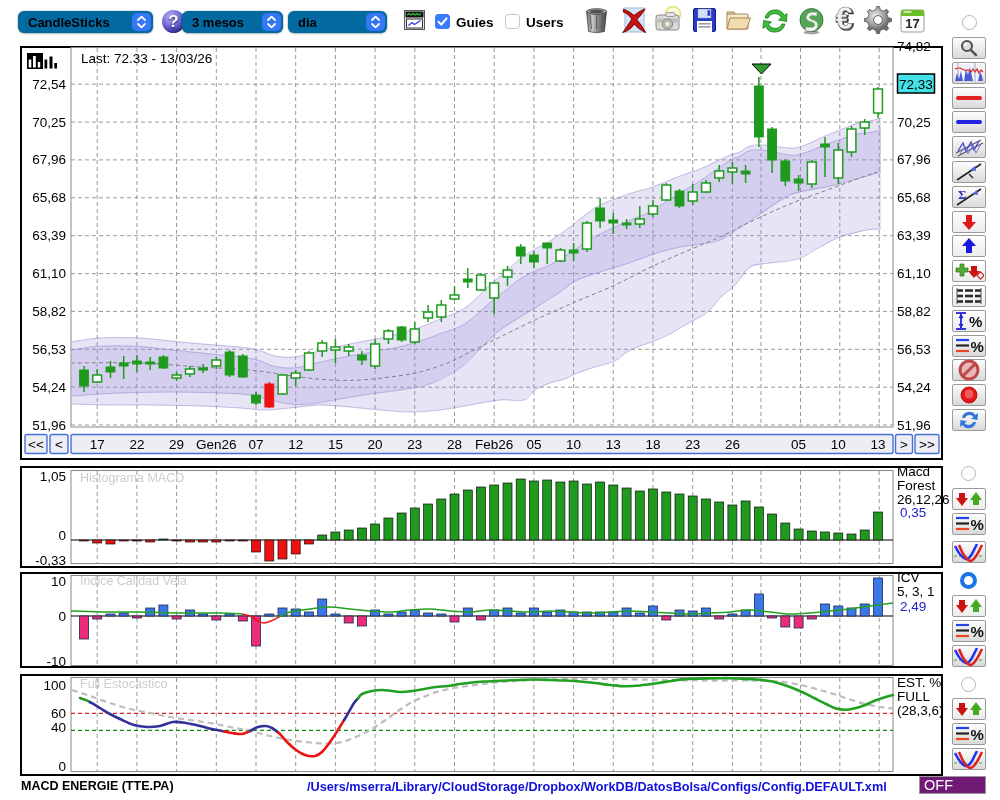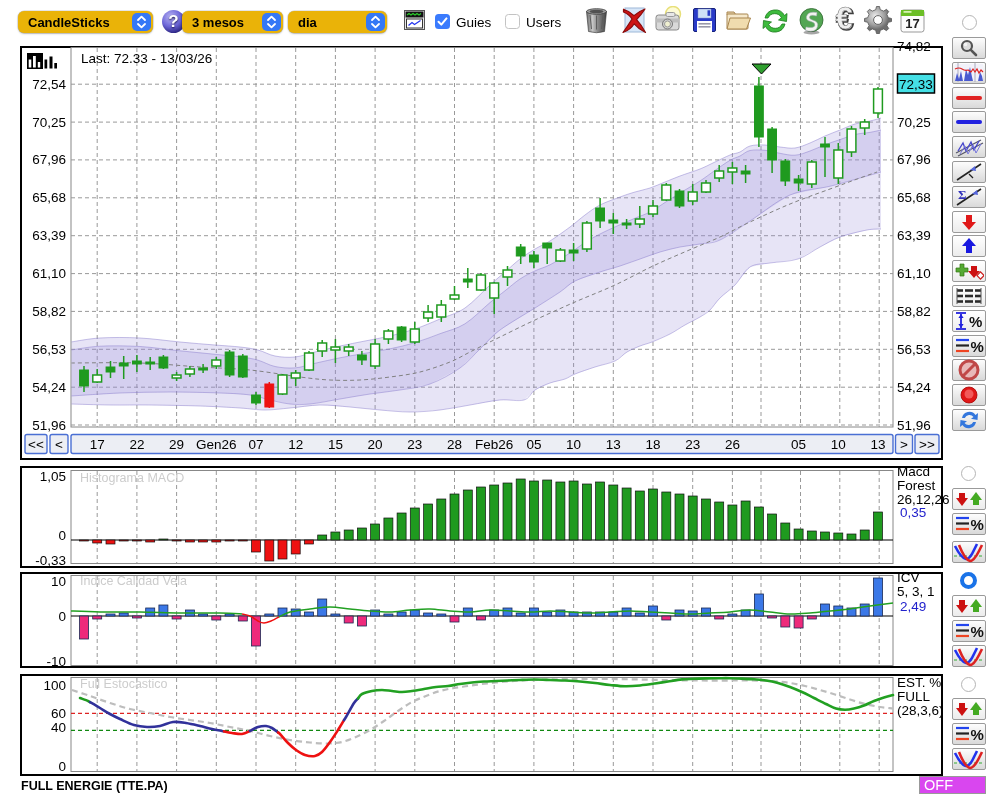--- a/index.html
+++ b/index.html
@@ -1,22 +1,22 @@
 <!DOCTYPE html>
 <html><head>
 <meta charset="utf-8">
 <style>
 * { margin:0; padding:0; box-sizing:border-box; }
 html,body { width:1000px; height:800px; background:#fff; font-family:"Liberation Sans", sans-serif; overflow:hidden; }
 #page { position:absolute; top:0; left:0; width:1000px; height:800px; }
 .abs { position:absolute; }
-.popup { position:absolute; height:22px; background:#eab308; border-radius:6px; box-shadow:0 0 0 0.5px rgba(0,0,0,0.18), 0 1px 2px rgba(0,0,0,0.22); font-size:13px; font-weight:700; color:#000; display:flex; align-items:center; padding-left:10px; }
+.popup { position:absolute; height:22px; background:#0369a1; border-radius:6px; box-shadow:0 0 0 0.5px rgba(0,0,0,0.18), 0 1px 2px rgba(0,0,0,0.22); font-size:13px; font-weight:700; color:#000; display:flex; align-items:center; padding-left:10px; }
 .stepper { position:absolute; right:2px; top:2px; width:19px; height:18px; background:#3478f6; border-radius:5px; display:flex; align-items:center; justify-content:center; flex-direction:column; }
 .cb { position:absolute; width:15px; height:15px; border-radius:3.5px; }
-.cblab { position:absolute; font-size:13.5px; font-weight:400; color:#000; }
+.cblab { position:absolute; font-size:13.5px; font-weight:700; color:#000; }
 .sbtn { position:absolute; left:952px; width:34px; height:22px; background:linear-gradient(#fdfdfd,#d9d9d9); border:1px solid #9a9a9a; border-radius:2px; display:flex; align-items:center; justify-content:center; }
 .sbtnw { background:linear-gradient(#ffffff,#ececec); }
 .radio { position:absolute; width:15px; height:15px; border-radius:50%; border:1.5px solid #b5b5b5; background:#fff; }
 </style>
 </head>
 <body>
 <div id="page">
 
 <svg class="abs" style="left:0;top:0" width="1000" height="800" viewBox="0 0 1000 800">
 <rect x="21" y="47" width="921" height="412" fill="#fff" stroke="#000" stroke-width="2"></rect>
@@ -804,16 +804,17 @@
       </svg>
     </div>
 <div class="sbtn" style="top:748px;">
       <svg width="32" height="21" viewBox="0 0 32 21">
         <line x1="1" y1="14" x2="31" y2="14" stroke="#33aa33" stroke-width="1" stroke-dasharray="3,2"></line>
         <path d="M2 4 Q8 16 13 17 Q17 17 21 8 L24 2" fill="none" stroke="#2233ee" stroke-width="2.6"></path>
         <path d="M6 3 Q12 18 17 19 Q21 19 26 9 L29 3" fill="none" stroke="#dd2222" stroke-width="2.6"></path>
       </svg>
     </div>
 
-<div class="abs" style="left:21px; top:779px; font-size:12.5px; font-weight:700; color:#000;">FULL ENERGIE (TTE.PA)</div>
-<div class="abs" style="left:919px; top:776px; width:67px; height:18px; background:#d946ef; border:1.5px solid #999; color:#fff; font-size:14.5px; font-weight:500; display:flex; align-items:center; padding-left:4px;">OFF</div>
+<div class="abs" style="left:21px; top:779px; font-size:12.5px; font-weight:700; color:#000;">MACD ENERGIE (TTE.PA)</div>
+<div class="abs" style="left:307px; top:780px; font-size:12.7px; font-weight:700; color:#1111dd;">/Users/mserra/Library/CloudStorage/Dropbox/WorkDB/DatosBolsa/Configs/Config.DEFAULT.xml</div>
+<div class="abs" style="left:919px; top:776px; width:67px; height:18px; background:#701a75; border:1.5px solid #999; color:#fff; font-size:14.5px; font-weight:500; display:flex; align-items:center; padding-left:4px;">OFF</div>
 
 </div>
 
 </body></html>

